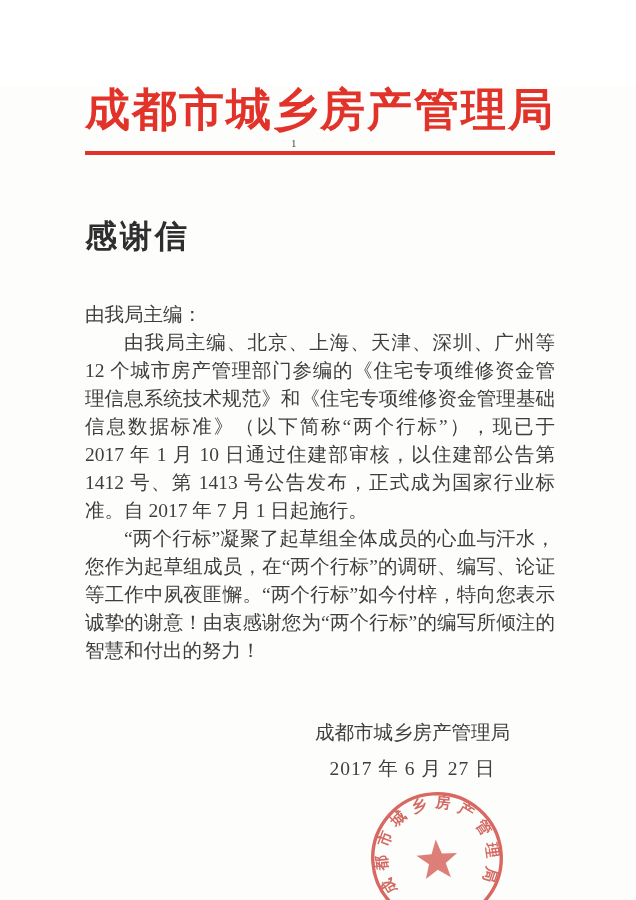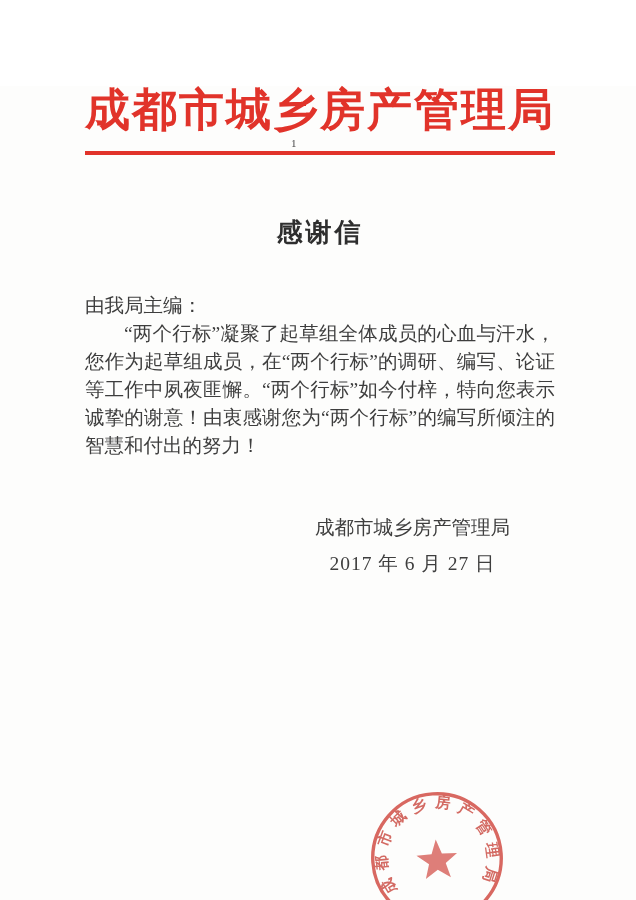--- a/index.html
+++ b/index.html
@@ -37,22 +37,22 @@
   }
   .red-rule {
     height: 2px;
     border-top: 3px solid #e1332a;
     border-bottom: 1px solid #e1332a;
   }
 
   
   .letter-title {
     margin-top: 60px;
-    text-align: center;
-    font-size: 26px;
+    text-align: left;
+    font-size: 32px;
     font-weight: 600;
     letter-spacing: 3px;
     color: #2e2e2e;
   }
 
   
   .letter-body { margin-top: 42px; font-size: 19.5px; line-height: 28px; color: #3e3e3e; }
   .letter-body p { text-align: justify; text-justify: inter-ideograph; }
   .salutation { text-align: left; }
   .para { text-indent: 2em; }
@@ -94,20 +94,21 @@
 
     <div class="rule-wrap">
       <span class="footnote-mark">1</span>
       <div class="red-rule"></div>
     </div>
 
     <div class="letter-title">感谢信</div>
 
     <div class="letter-body">
       <p class="salutation">由我局主编：</p>
+      <p class="para">由我局主编、北京、上海、天津、深圳、广州等 12 个城市房产管理部门参编的《住宅专项维修资金管理信息系统技术规范》和《住宅专项维修资金管理基础信息数据标准》（以下简称“两个行标”），现已于 2017 年 1 月 10 日通过住建部审核，以住建部公告第 1412 号、第 1413 号公告发布，正式成为国家行业标准。自 2017 年 7 月 1 日起施行。</p>
       <p class="para">“两个行标”凝聚了起草组全体成员的心血与汗水，您作为起草组成员，在“两个行标”的调研、编写、论证等工作中夙夜匪懈。“两个行标”如今付梓，特向您表示诚挚的谢意！由衷感谢您为“两个行标”的编写所倾注的智慧和付出的努力！</p>
     </div>
 
     <div class="sign-block">
       <div>成都市城乡房产管理局</div>
       <div class="sign-date">2017 年 6 月 27 日</div>
     </div>
   </div>
 
   <div class="seal">

